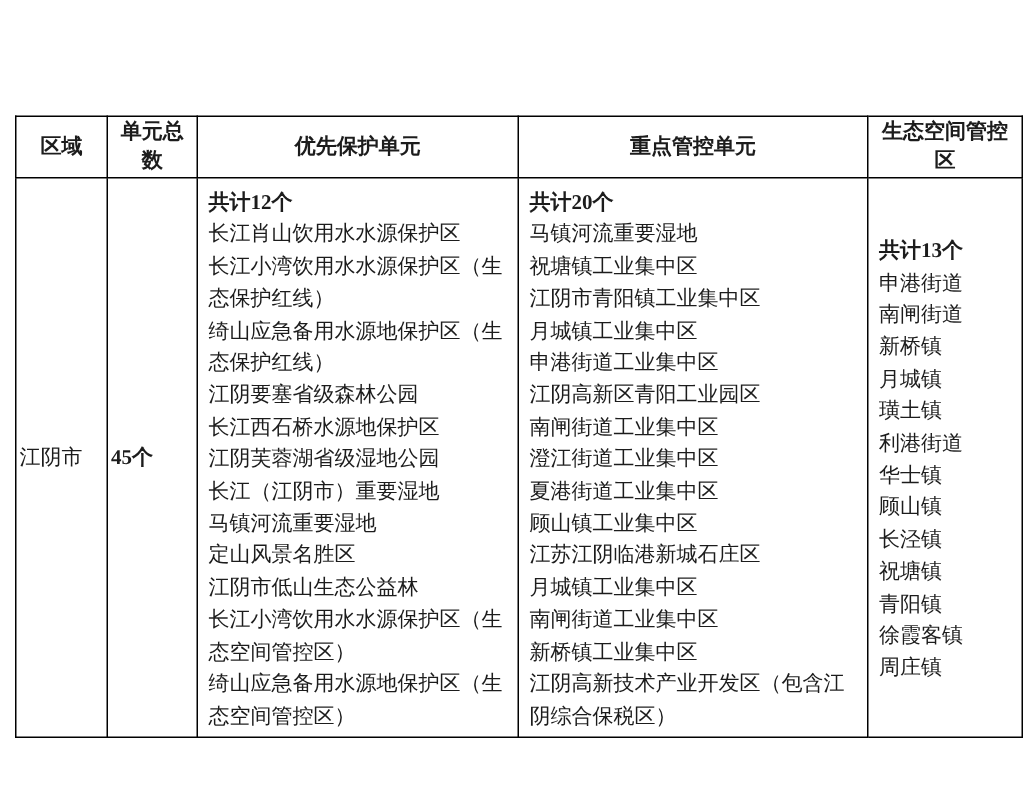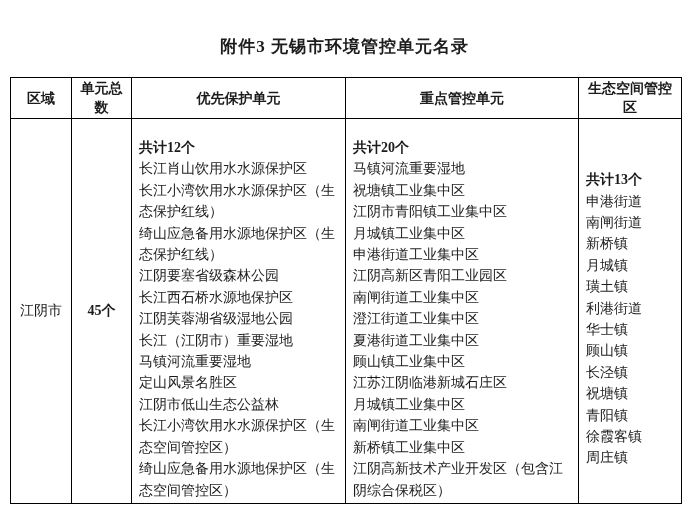--- a/index.html
+++ b/index.html
@@ -32,47 +32,46 @@
   }
   table.units th {
     font-weight:bold;
     text-align:center;
     vertical-align:middle;
     height:40px;
     line-height:19px;
     padding:0 4px;
   }
   td.c-region, td.c-total {
-    text-align:center;
+    text-align:left;
     vertical-align:middle;
     padding:0 2px;
   }
   td.c-total { font-weight:bold; }
   td.c-list {
     vertical-align:top;
     height:363px;
-    padding:18px 3px 2px 7px;
+    padding:6px 3px 2px 7px;
     line-height:21.4px;
   }
   td.c-list.v-middle { vertical-align:middle; }
   .summary { font-weight:bold; }
   .cell-item { font-weight:normal; }
   .page-number {
     position:absolute;
     top:506px; left:0; width:100%;
     text-align:center;
     font-size:10px;
   }
 </style>
 </head>
 <body>
 
 <div class="page">
 
-  <div class="doc-title">附件3 无锡市环境管控单元名录</div>
 
   <table class="units">
     <colgroup>
       <col style="width:61px">
       <col style="width:60px">
       <col style="width:214px">
       <col style="width:233px">
       <col style="width:103px">
     </colgroup>
     <thead>

